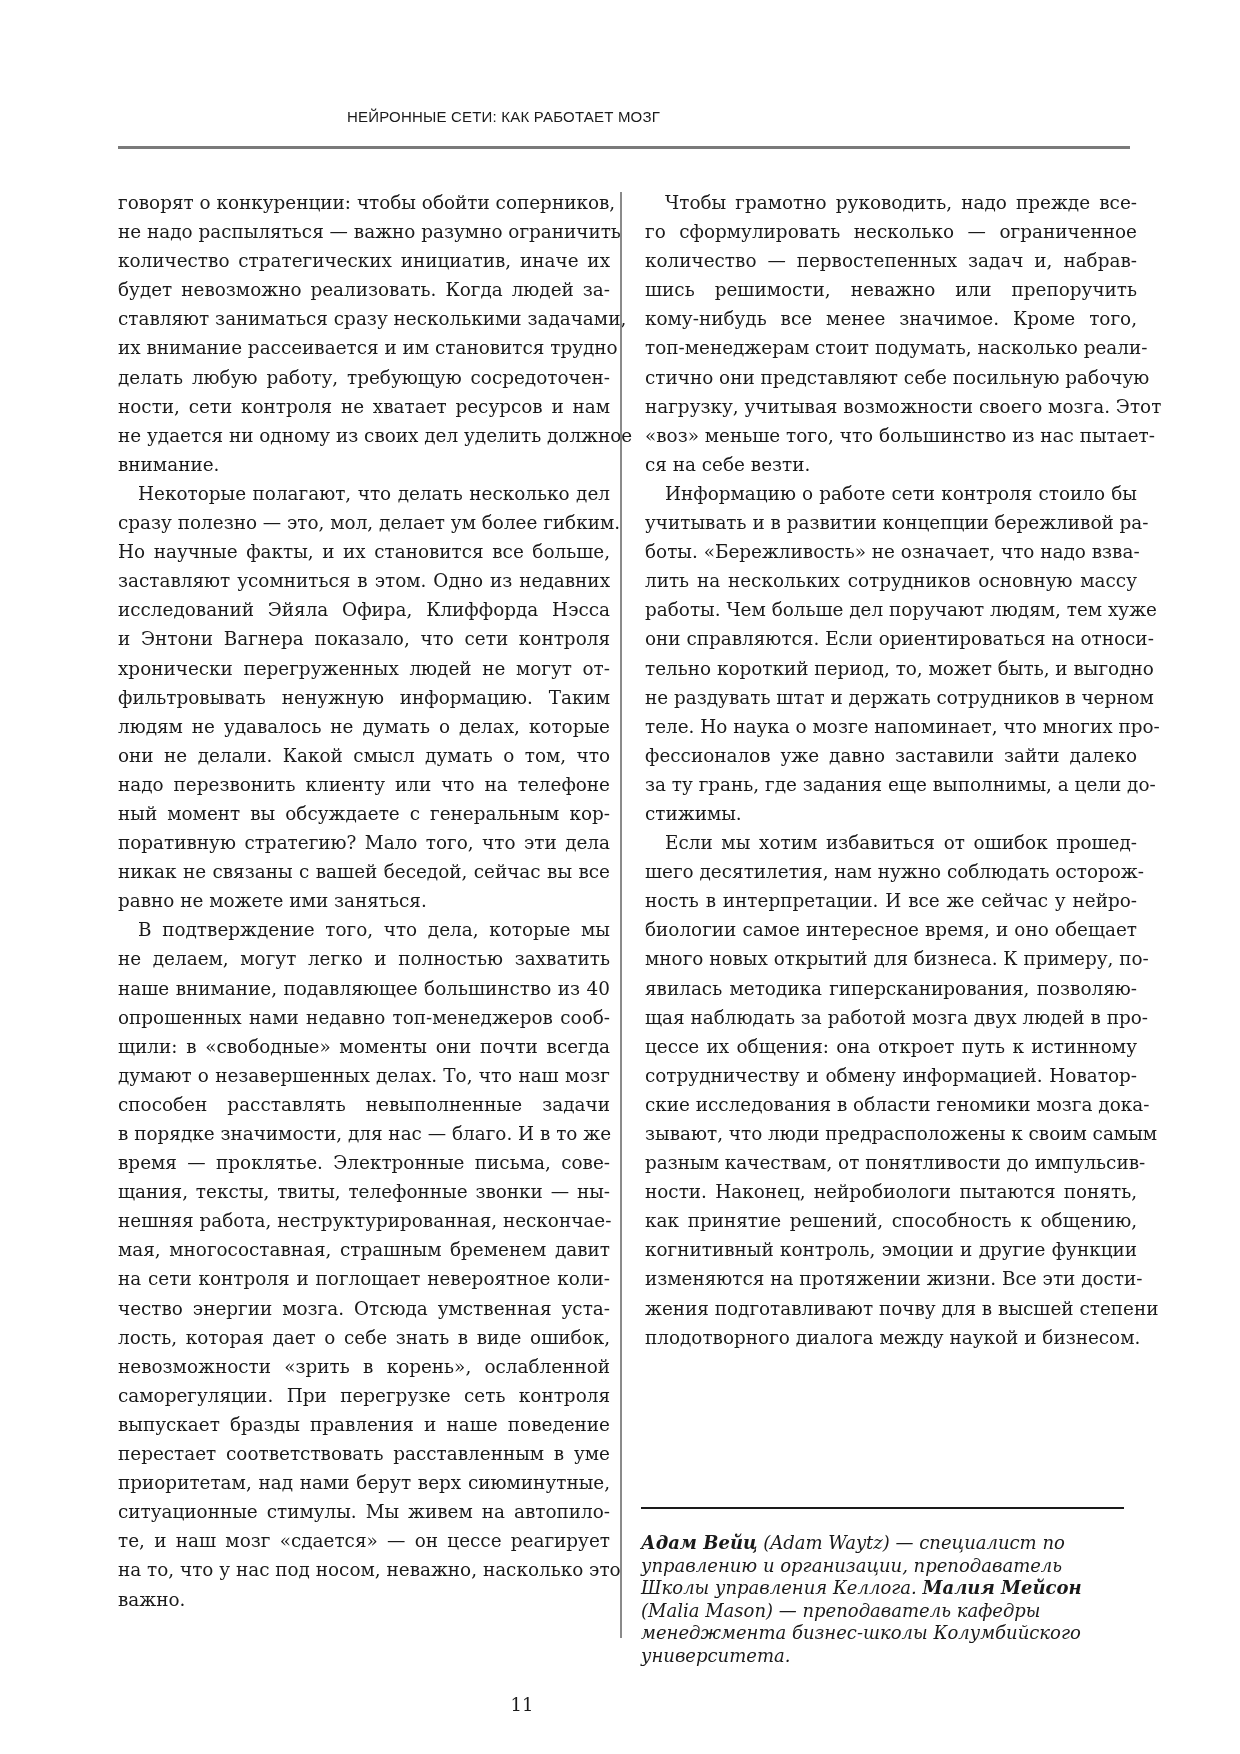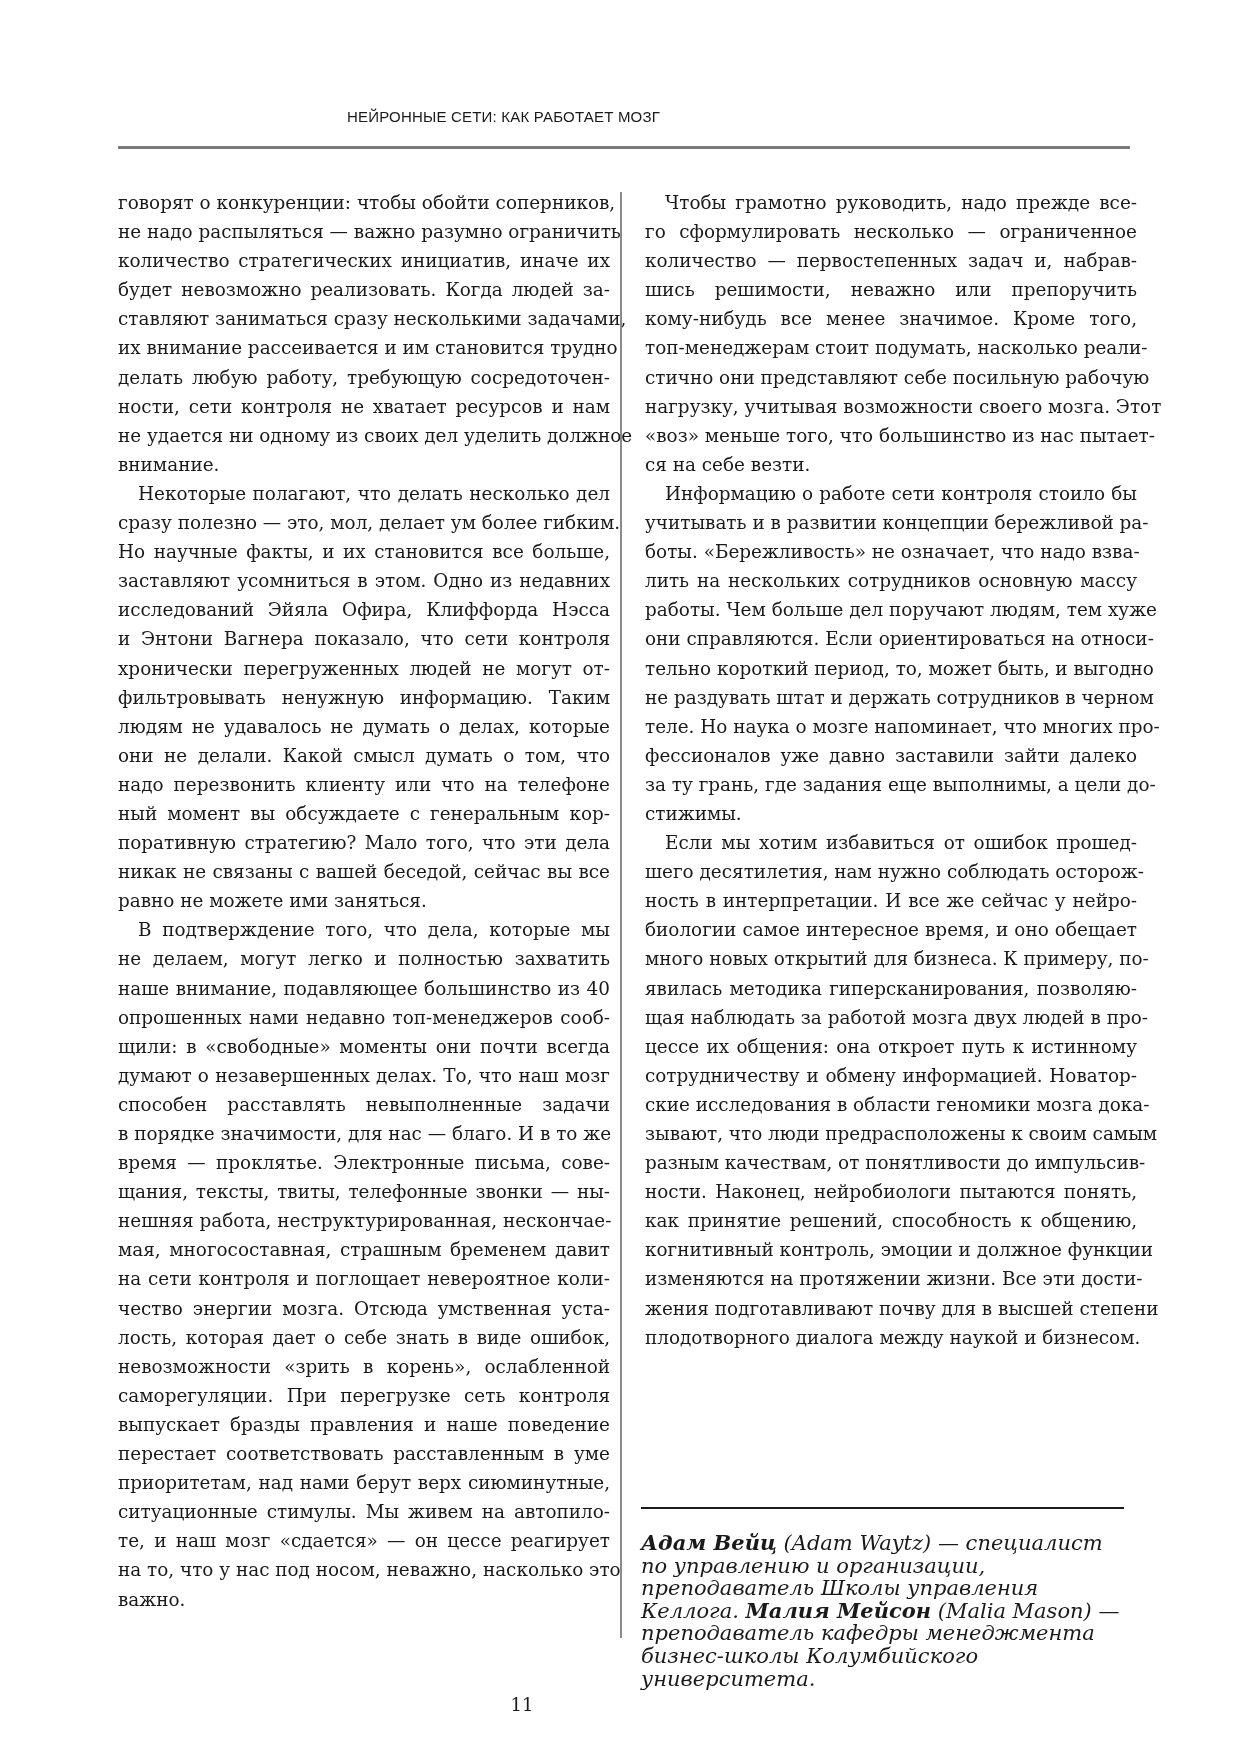--- a/index.html
+++ b/index.html
@@ -13,21 +13,21 @@
          text-align: justify; hyphens: manual; }
   .col-left { left: 118px; }
   .col-right { left: 645px; }
   .col-divider { position: absolute; left: 620px; top: 192px; width: 2px; height: 1446px; background: #8a8a8a; }
   .col p { margin: 0; text-indent: 0; }
   .col p.gap { }
   .line { display: block; text-align: justify; text-align-last: justify; white-space: nowrap; }
   .line.last { text-align-last: left; }
   .line.first { text-indent: 20px; }
   .footer-rule { position: absolute; left: 641px; width: 483px; top: 1507px; height: 2px; background: #1a1a1a; }
-  .bio { position: absolute; left: 641px; top: 1532px; width: 490px; font-size: 21px; line-height: 22.6px;
+  .bio { position: absolute; left: 641px; top: 1532px; width: 490px; font-size: 18px; line-height: 22.6px;
          font-style: italic; font-family: "DejaVu Serif", "Liberation Serif", serif; color: #1a1a1a; }
   .bio b { font-weight: bold; }
   .page-number { position: absolute; left: 0; width: 1044px; top: 1694px; text-align: center; font-size: 18px; }
 </style>
 </head>
 <body>
 
 <div class="running-head">НЕЙРОННЫЕ СЕТИ: КАК РАБОТАЕТ МОЗГ</div>
 <div class="head-rule"></div>
 
@@ -124,21 +124,21 @@
       <span class="line">много новых открытий для бизнеса. К примеру, по-</span>
       <span class="line">явилась методика гиперсканирования, позволяю-</span>
       <span class="line">щая наблюдать за работой мозга двух людей в про-</span>
       <span class="line">цессе их общения: она откроет путь к истинному</span>
       <span class="line">сотрудничеству и обмену информацией. Новатор-</span>
       <span class="line">ские исследования в области геномики мозга дока-</span>
       <span class="line">зывают, что люди предрасположены к своим самым</span>
       <span class="line">разным качествам, от понятливости до импульсив-</span>
       <span class="line">ности. Наконец, нейробиологи пытаются понять,</span>
       <span class="line">как принятие решений, способность к общению,</span>
-      <span class="line">когнитивный контроль, эмоции и должное функции</span>
+      <span class="line">когнитивный контроль, эмоции и другие функции</span>
       <span class="line">изменяются на протяжении жизни. Все эти дости-</span>
       <span class="line">жения подготавливают почву для в высшей степени</span>
       <span class="line last">плодотворного диалога между наукой и бизнесом.</span>
     </p>
   </div>
 
 <div class="footer-rule"></div>
 <div class="bio">
   <b>Адам Вейц</b><span> (Adam Waytz) — специалист по управлению и организации, преподаватель Школы управления Келлога. </span><b>Малия Мейсон</b><span> (Malia Mason) — преподаватель кафедры менеджмента бизнес-школы Колумбийского университета.</span>
 </div>

